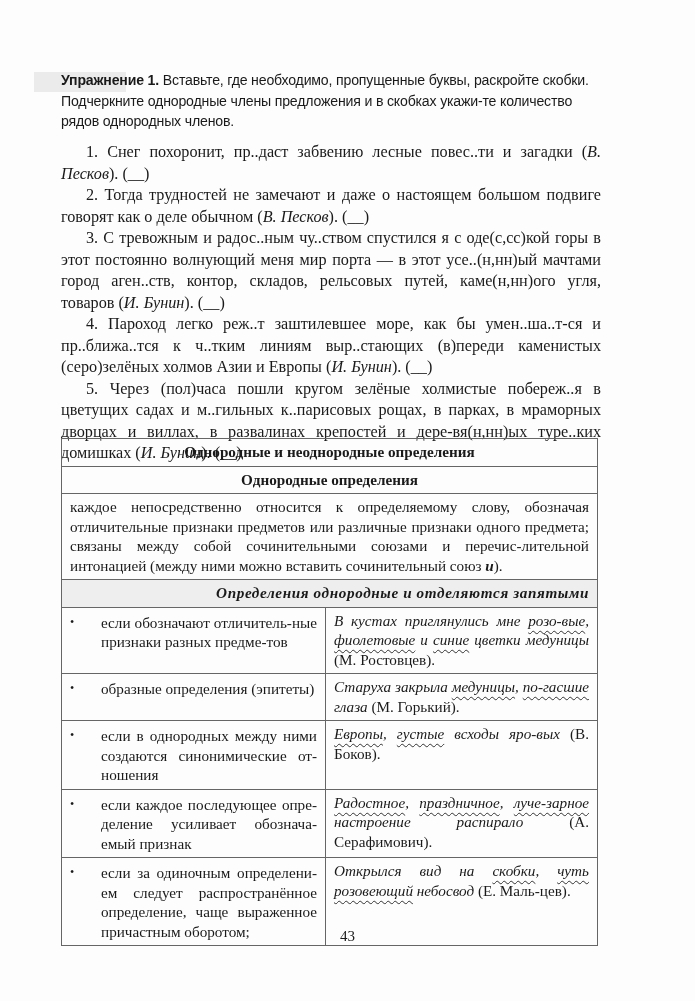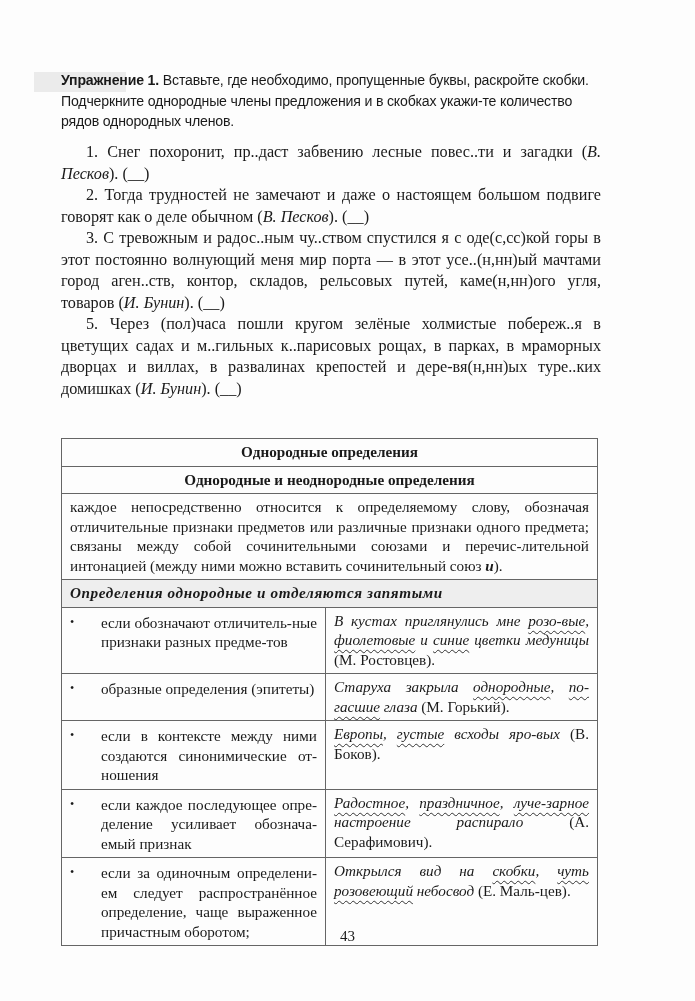--- a/index.html
+++ b/index.html
@@ -24,21 +24,21 @@
   }
   .sentences p { margin: 0; text-indent: 25px; }
   .sentences .it { font-style: italic; }
   table.rules {
     position: absolute; left: 61px; top: 438px; width: 537px;
     border-collapse: collapse; font-family: "Liberation Serif", serif; font-size: 15.2px;
     line-height: 19.5px; border: 1.6px solid #555;
   }
   table.rules td { border: 1.3px solid #666; vertical-align: top; padding: 3px 8px 4px 8px; }
   td.head { text-align: center; font-weight: bold; padding: 4px 6px 5px; }
-  td.subhead-it { text-align: left; font-weight: bold; font-style: italic; background: #eeeeee; letter-spacing: 0.6px; }
+  td.subhead-it { text-align: right; font-weight: bold; font-style: italic; background: #eeeeee; letter-spacing: 0.6px; }
   td.desc { text-align: justify; }
   td.left { width: 247px; text-align: justify; }
   td.left .bullet { display: inline-block; width: 14px; font-size: 12px; }
   td.left .ltxt { display: block; margin-left: 31px; margin-top: -19.5px; }
   td.right { font-style: italic; text-align: justify; }
   .hw { font-weight: normal; text-decoration: underline wavy #333; text-decoration-thickness: 1px; text-underline-offset: 4px; }
   .plain { font-style: normal; }
   .page-num {
     position: absolute; left: 0; width: 695px; top: 928px; text-align: center;
     font-family: "Liberation Serif", serif; font-size: 15px;
@@ -49,49 +49,50 @@
 
 <div class="ex-band"></div>
 <div class="exercise">
   <span class="ex-label">Упражнение 1.</span><span> Вставьте, где необходимо, пропущенные буквы, раскройте скобки. Подчеркните однородные члены предложения и в скобках укажи-те количество рядов однородных членов.</span>
 </div>
 
 <div class="sentences">
   <p><span>1. Снег похоронит, пр..даст забвению лесные повес..ти и загадки (</span><span class="it">В. Песков</span><span>). (__)</span></p>
   <p><span>2. Тогда трудностей не замечают и даже о настоящем большом подвиге говорят как о деле обычном (</span><span class="it">В. Песков</span><span>). (__)</span></p>
   <p><span>3. С тревожным и радос..ным чу..ством спустился я с оде(с,сс)кой горы в этот постоянно волнующий меня мир порта — в этот усе..(н,нн)ый мачтами город аген..ств, контор, складов, рельсовых путей, каме(н,нн)ого угля, товаров (</span><span class="it">И. Бунин</span><span>). (__)</span></p>
+  <p><span>4. Пароход легко реж..т заштилевшее море, как бы умен..ша..т-ся и пр..ближа..тся к ч..тким линиям выр..стающих (в)переди каменистых (серо)зелёных холмов Азии и Европы (</span><span class="it">И. Бунин</span><span>). (__)</span></p>
   <p><span>5. Через (пол)часа пошли кругом зелёные холмистые побереж..я в цветущих садах и м..гильных к..парисовых рощах, в парках, в мраморных дворцах и виллах, в развалинах крепостей и дере-вя(н,нн)ых туре..ких домишках (</span><span class="it">И. Бунин</span><span>). (__)</span></p>
 </div>
 
 <table class="rules">
   <tbody>
       <tr>
-        <td class="head" colspan="2">Однородные определения</td>
+        <td class="head" colspan="2">Однородные и неоднородные определения</td>
       </tr>
   <tr>
-        <td class="head" colspan="2">Однородные и неоднородные определения</td>
+        <td class="head" colspan="2">Однородные определения</td>
       </tr>
   <tr>
         <td class="desc" colspan="2"><span>каждое непосредственно относится к определяемому слову, обозначая отличительные признаки предметов или различные признаки одного предмета; связаны между собой сочинительными союзами и перечис-лительной интонацией (между ними можно вставить сочинительный союз </span><b><i>и</i></b><span>).</span></td>
       </tr>
   <tr>
         <td class="head subhead-it" colspan="2">Определения однородные и отделяются запятыми</td>
       </tr>
   </tbody>
     <tbody id="rule-rows">
       <tr>
         <td class="left"><span class="bullet">•</span><span class="ltxt">если обозначают отличитель-ные признаки разных предме-тов</span></td>
         <td class="right"><span>В кустах приглянулись мне </span><span class="hw">розо-вые</span><span>, </span><span class="hw">фиолетовые</span><span> и </span><span class="hw">синие</span><span> цветки медуницы </span><span class="plain">(М. Ростовцев).</span></td>
       </tr>
       <tr>
         <td class="left"><span class="bullet">•</span><span class="ltxt">образные определения (эпитеты)</span></td>
-        <td class="right"><span>Старуха закрыла </span><span class="hw">однородные</span><span>, </span><span class="hw">по-гасшие</span><span> глаза </span><span class="plain">(М. Горький).</span></td>
+        <td class="right"><span>Старуха закрыла </span><span class="hw">медуницы</span><span>, </span><span class="hw">по-гасшие</span><span> глаза </span><span class="plain">(М. Горький).</span></td>
       </tr>
       <tr>
-        <td class="left"><span class="bullet">•</span><span class="ltxt">если в контексте между ними создаются синонимические от-ношения</span></td>
+        <td class="left"><span class="bullet">•</span><span class="ltxt">если в однородных между ними создаются синонимические от-ношения</span></td>
         <td class="right"><span class="hw">Европы</span><span>, </span><span class="hw">густые</span><span> всходы яро-вых </span><span class="plain">(В. Боков).</span></td>
       </tr>
       <tr>
         <td class="left"><span class="bullet">•</span><span class="ltxt">если каждое последующее опре-деление усиливает обознача-емый признак</span></td>
         <td class="right"><span class="hw">Радостное</span><span>, </span><span class="hw">праздничное</span><span>, </span><span class="hw">луче-зарное</span><span> настроение распирало </span><span class="plain">(А. Серафимович).</span></td>
       </tr>
       <tr>
         <td class="left"><span class="bullet">•</span><span class="ltxt">если за одиночным определени-ем следует распространённое определение, чаще выраженное причастным оборотом;</span></td>
         <td class="right"><span>Открылся вид на </span><span class="hw">скобки</span><span>, </span><span class="hw">чуть розовеющий</span><span> небосвод </span><span class="plain">(Е. Маль-цев).</span></td>
       </tr>

